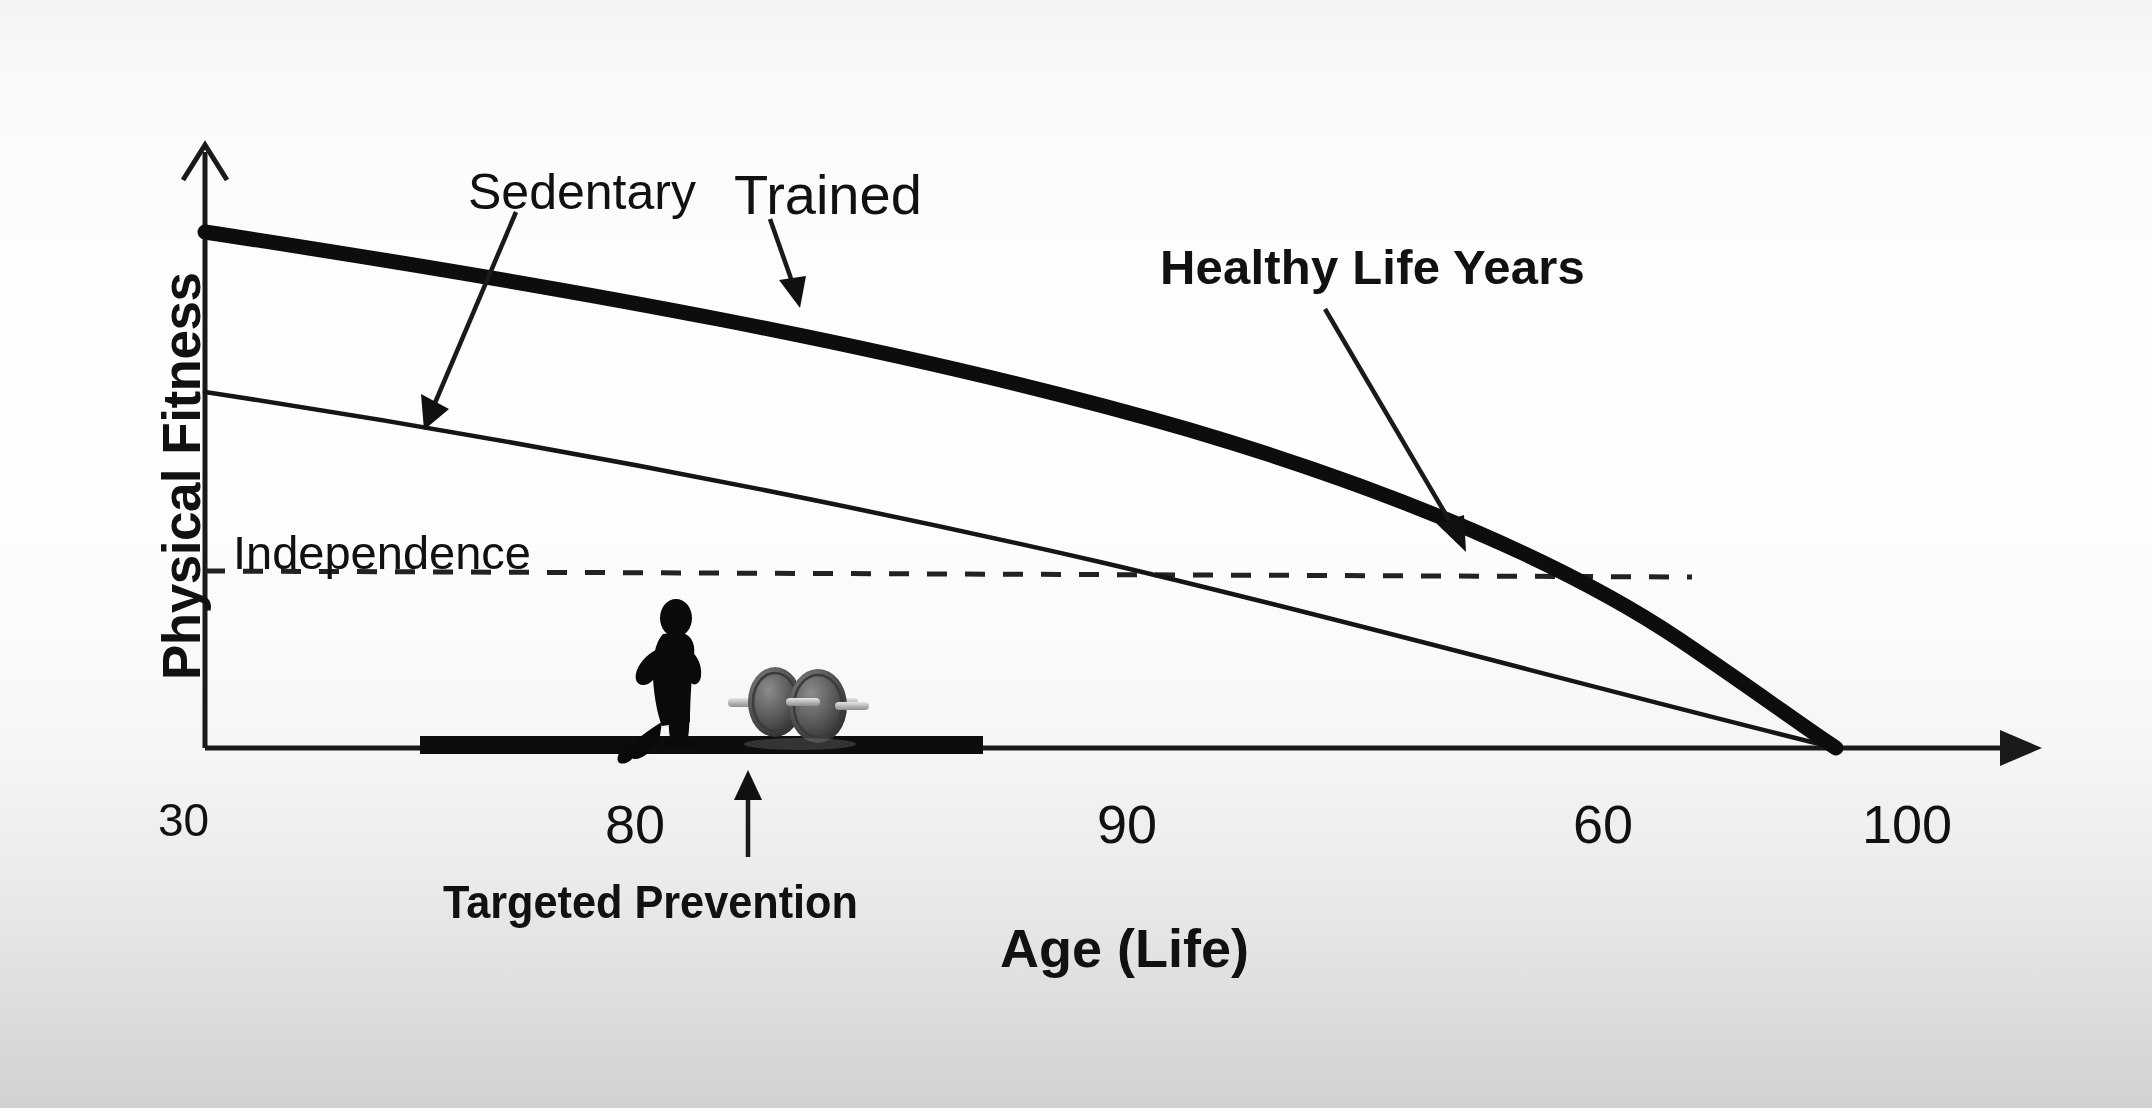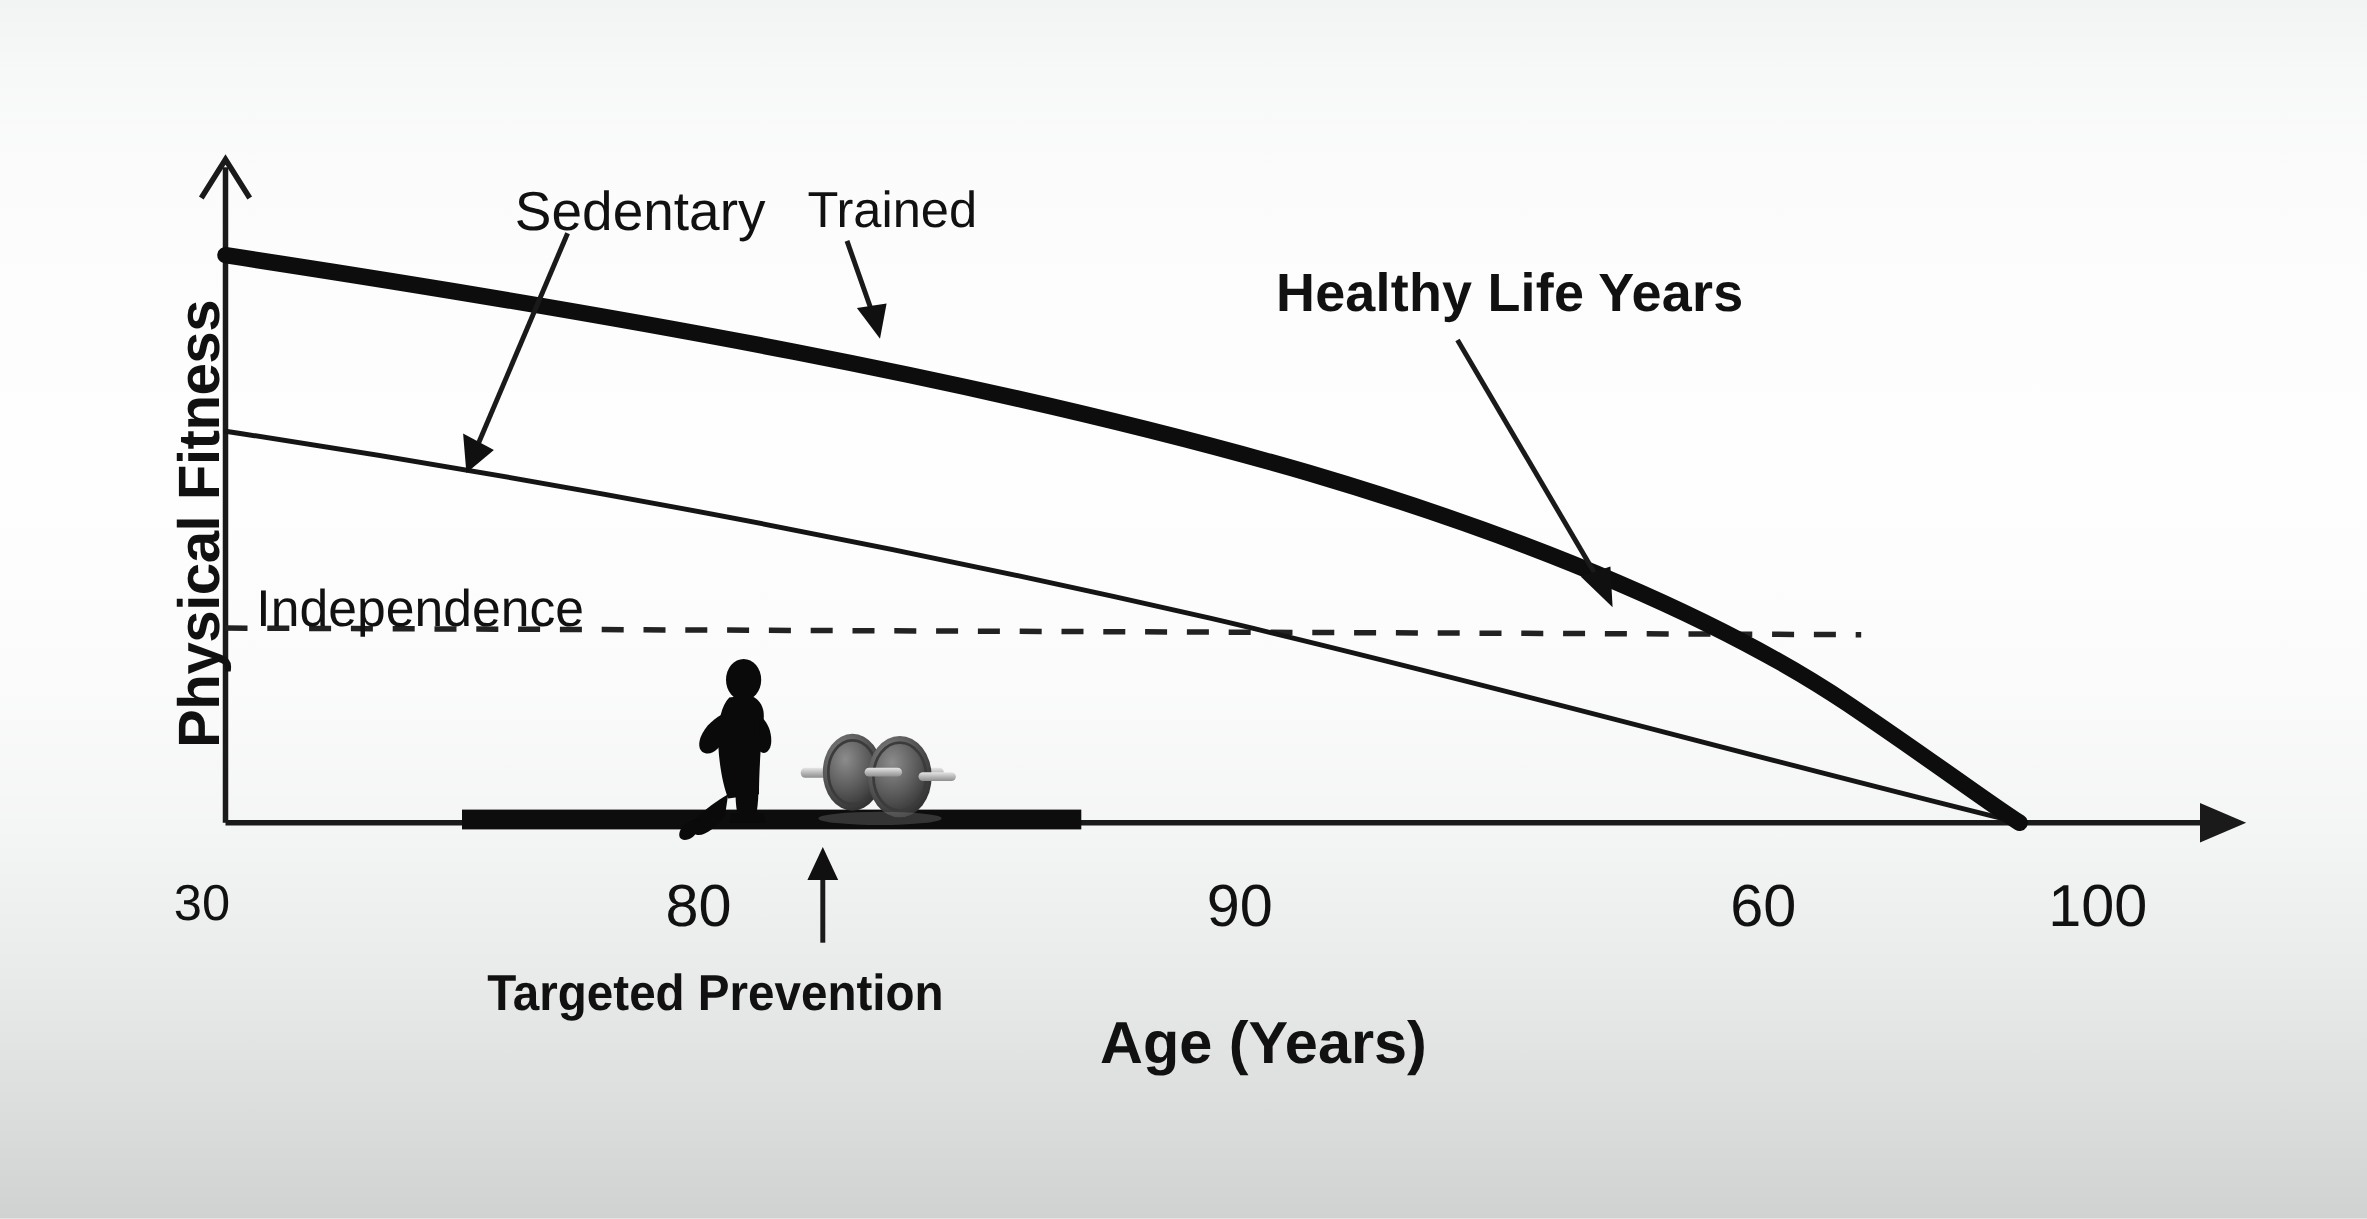--- a/index.html
+++ b/index.html
@@ -49,21 +49,21 @@
   .lbl-bold {
     font-weight: 700;
   }
   #y-axis-title {
     transform-origin: 0 0;
     transform: rotate(-90deg);
     font-size: 53px;
     letter-spacing: -0.5px;
   }
   #sedentary-label { font-size: 50px; left: 468px; top: 143px; }
-  #trained-label   { font-size: 46px; left: 734px; top: 143px; }
+  #trained-label   { font-size: 56px; left: 734px; top: 143px; }
   #hly-label       { font-size: 49px; left: 1160px; top: 243px; letter-spacing: 0.2px; }
   #independence-label { font-size: 47px; left: 233px; top: 505px; }
   #dependence-label   { font-size: 47px; left: 233px; top: 605px; }
   #tick-30  { font-size: 46px; left: 158px;  top: 773px; }
   #tick-50  { font-size: 54px; left: 605px;  top: 773px; }
   #tick-70  { font-size: 54px; left: 1097px; top: 773px; }
   #tick-90  { font-size: 54px; left: 1573px; top: 773px; }
   #tick-100 { font-size: 54px; left: 1862px; top: 773px; }
   #targeted-prevention-label {
     font-size: 46px;
@@ -215,15 +215,15 @@
   <div class="lbl lbl-reg" id="tick-50">80</div>
 
   <div class="lbl lbl-reg" id="tick-70">90</div>
 
   <div class="lbl lbl-reg" id="tick-90">60</div>
 
   <div class="lbl lbl-reg" id="tick-100">100</div>
 
   <div class="lbl lbl-bold" id="targeted-prevention-label">Targeted Prevention</div>
 
-  <div class="lbl lbl-bold" id="age-axis-title">Age (Years)</div>
+  <div class="lbl lbl-bold" id="age-axis-title">Age (Life)</div>
 
 </div>
 
 </body></html>

